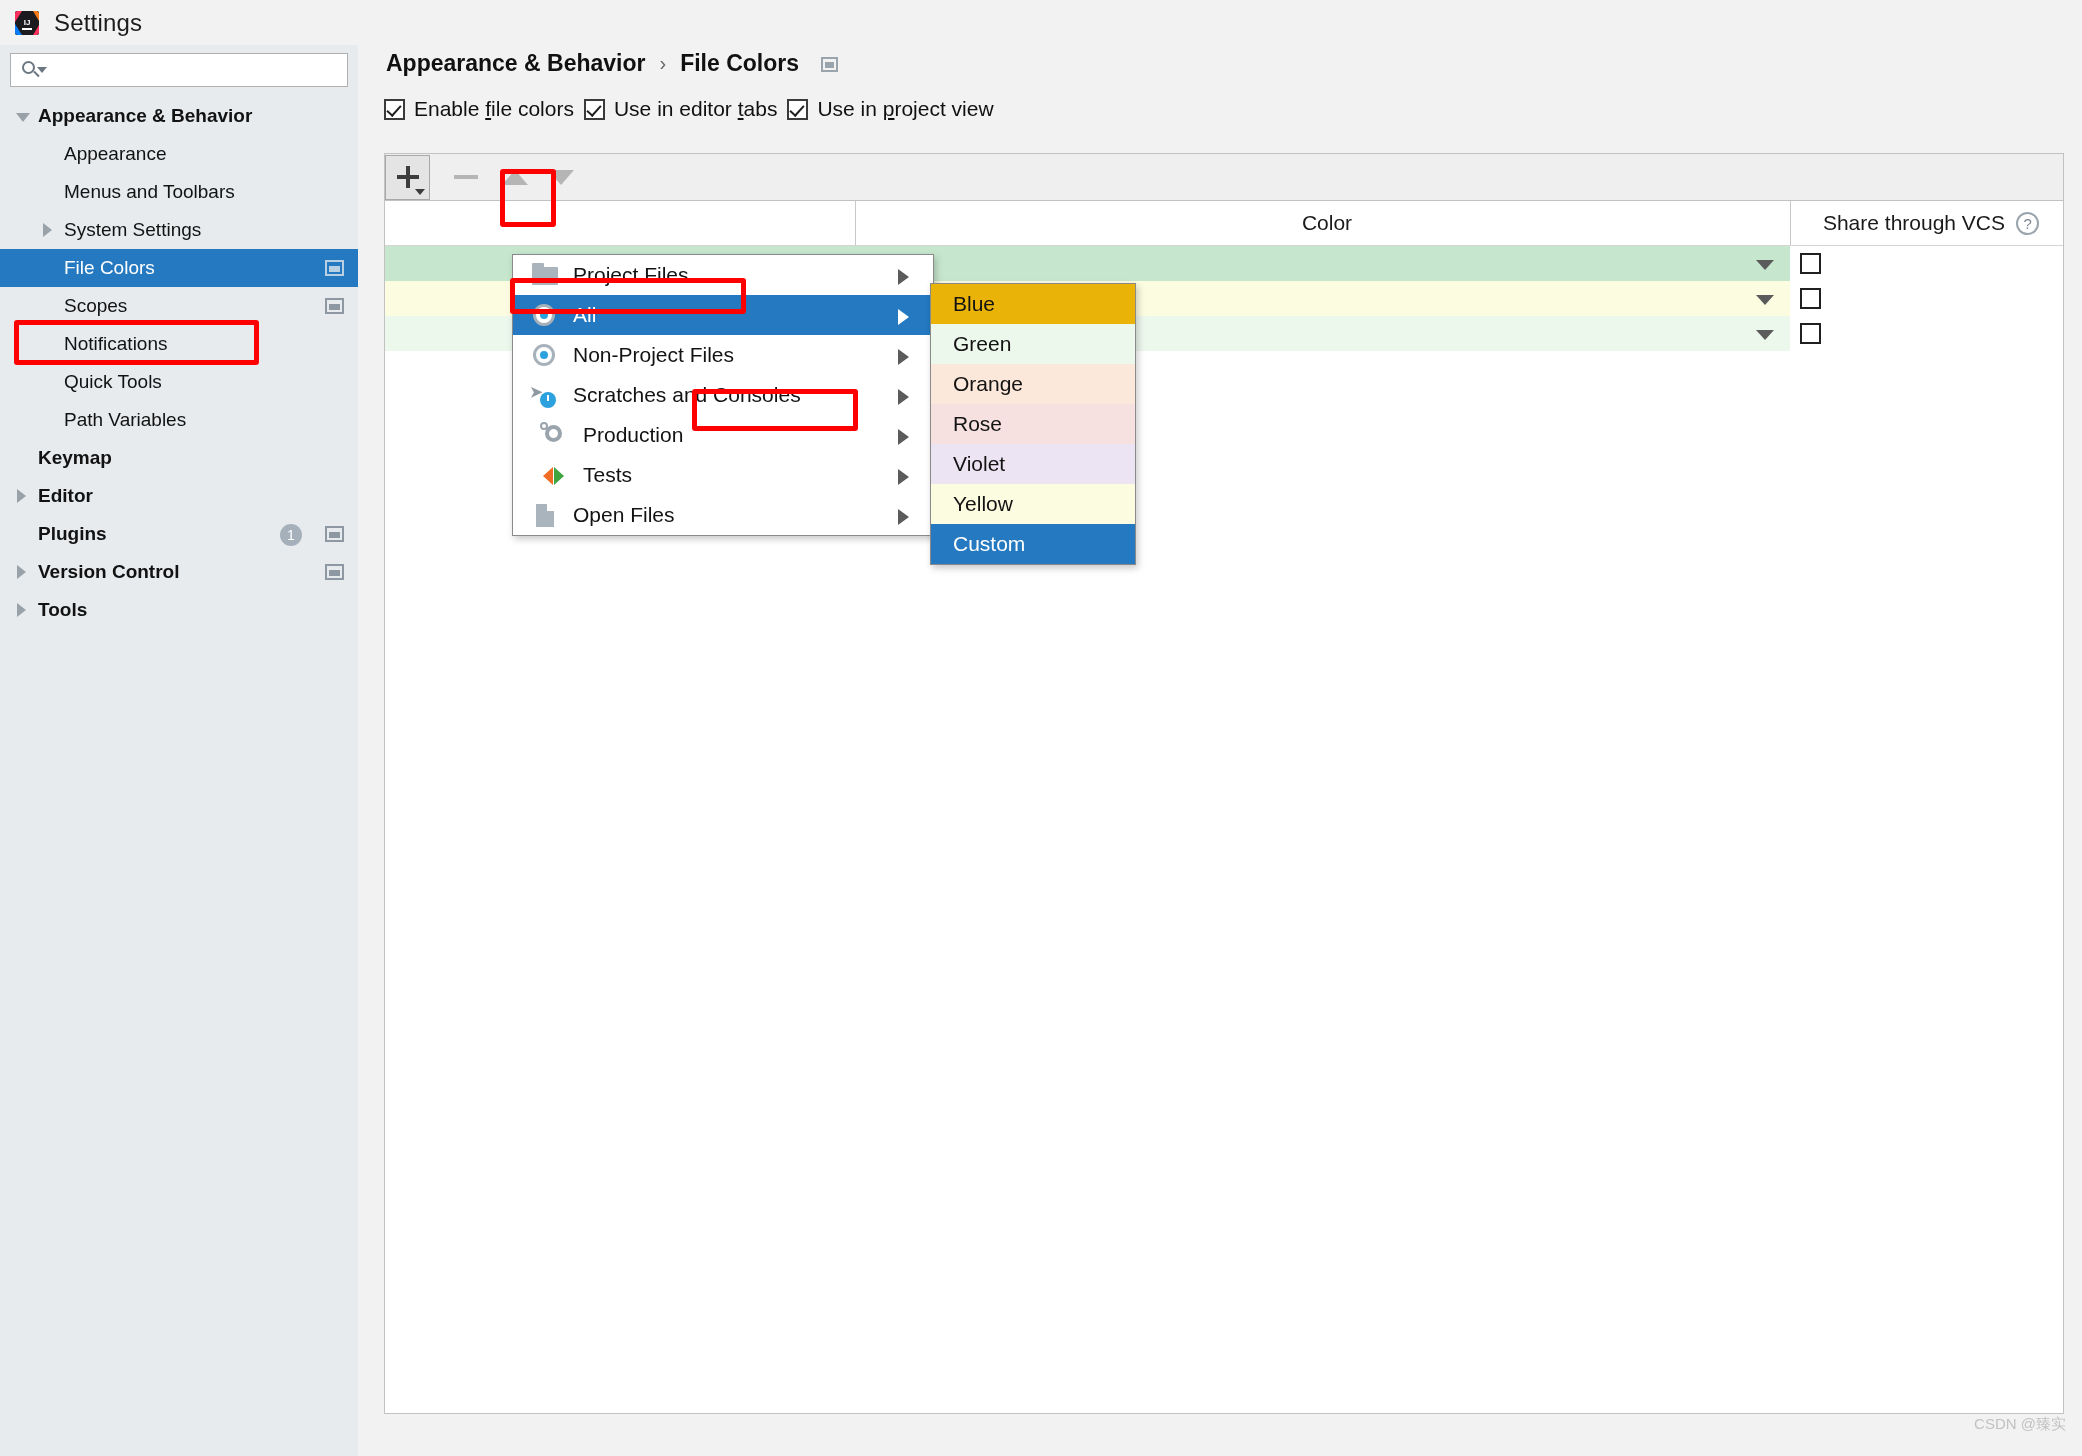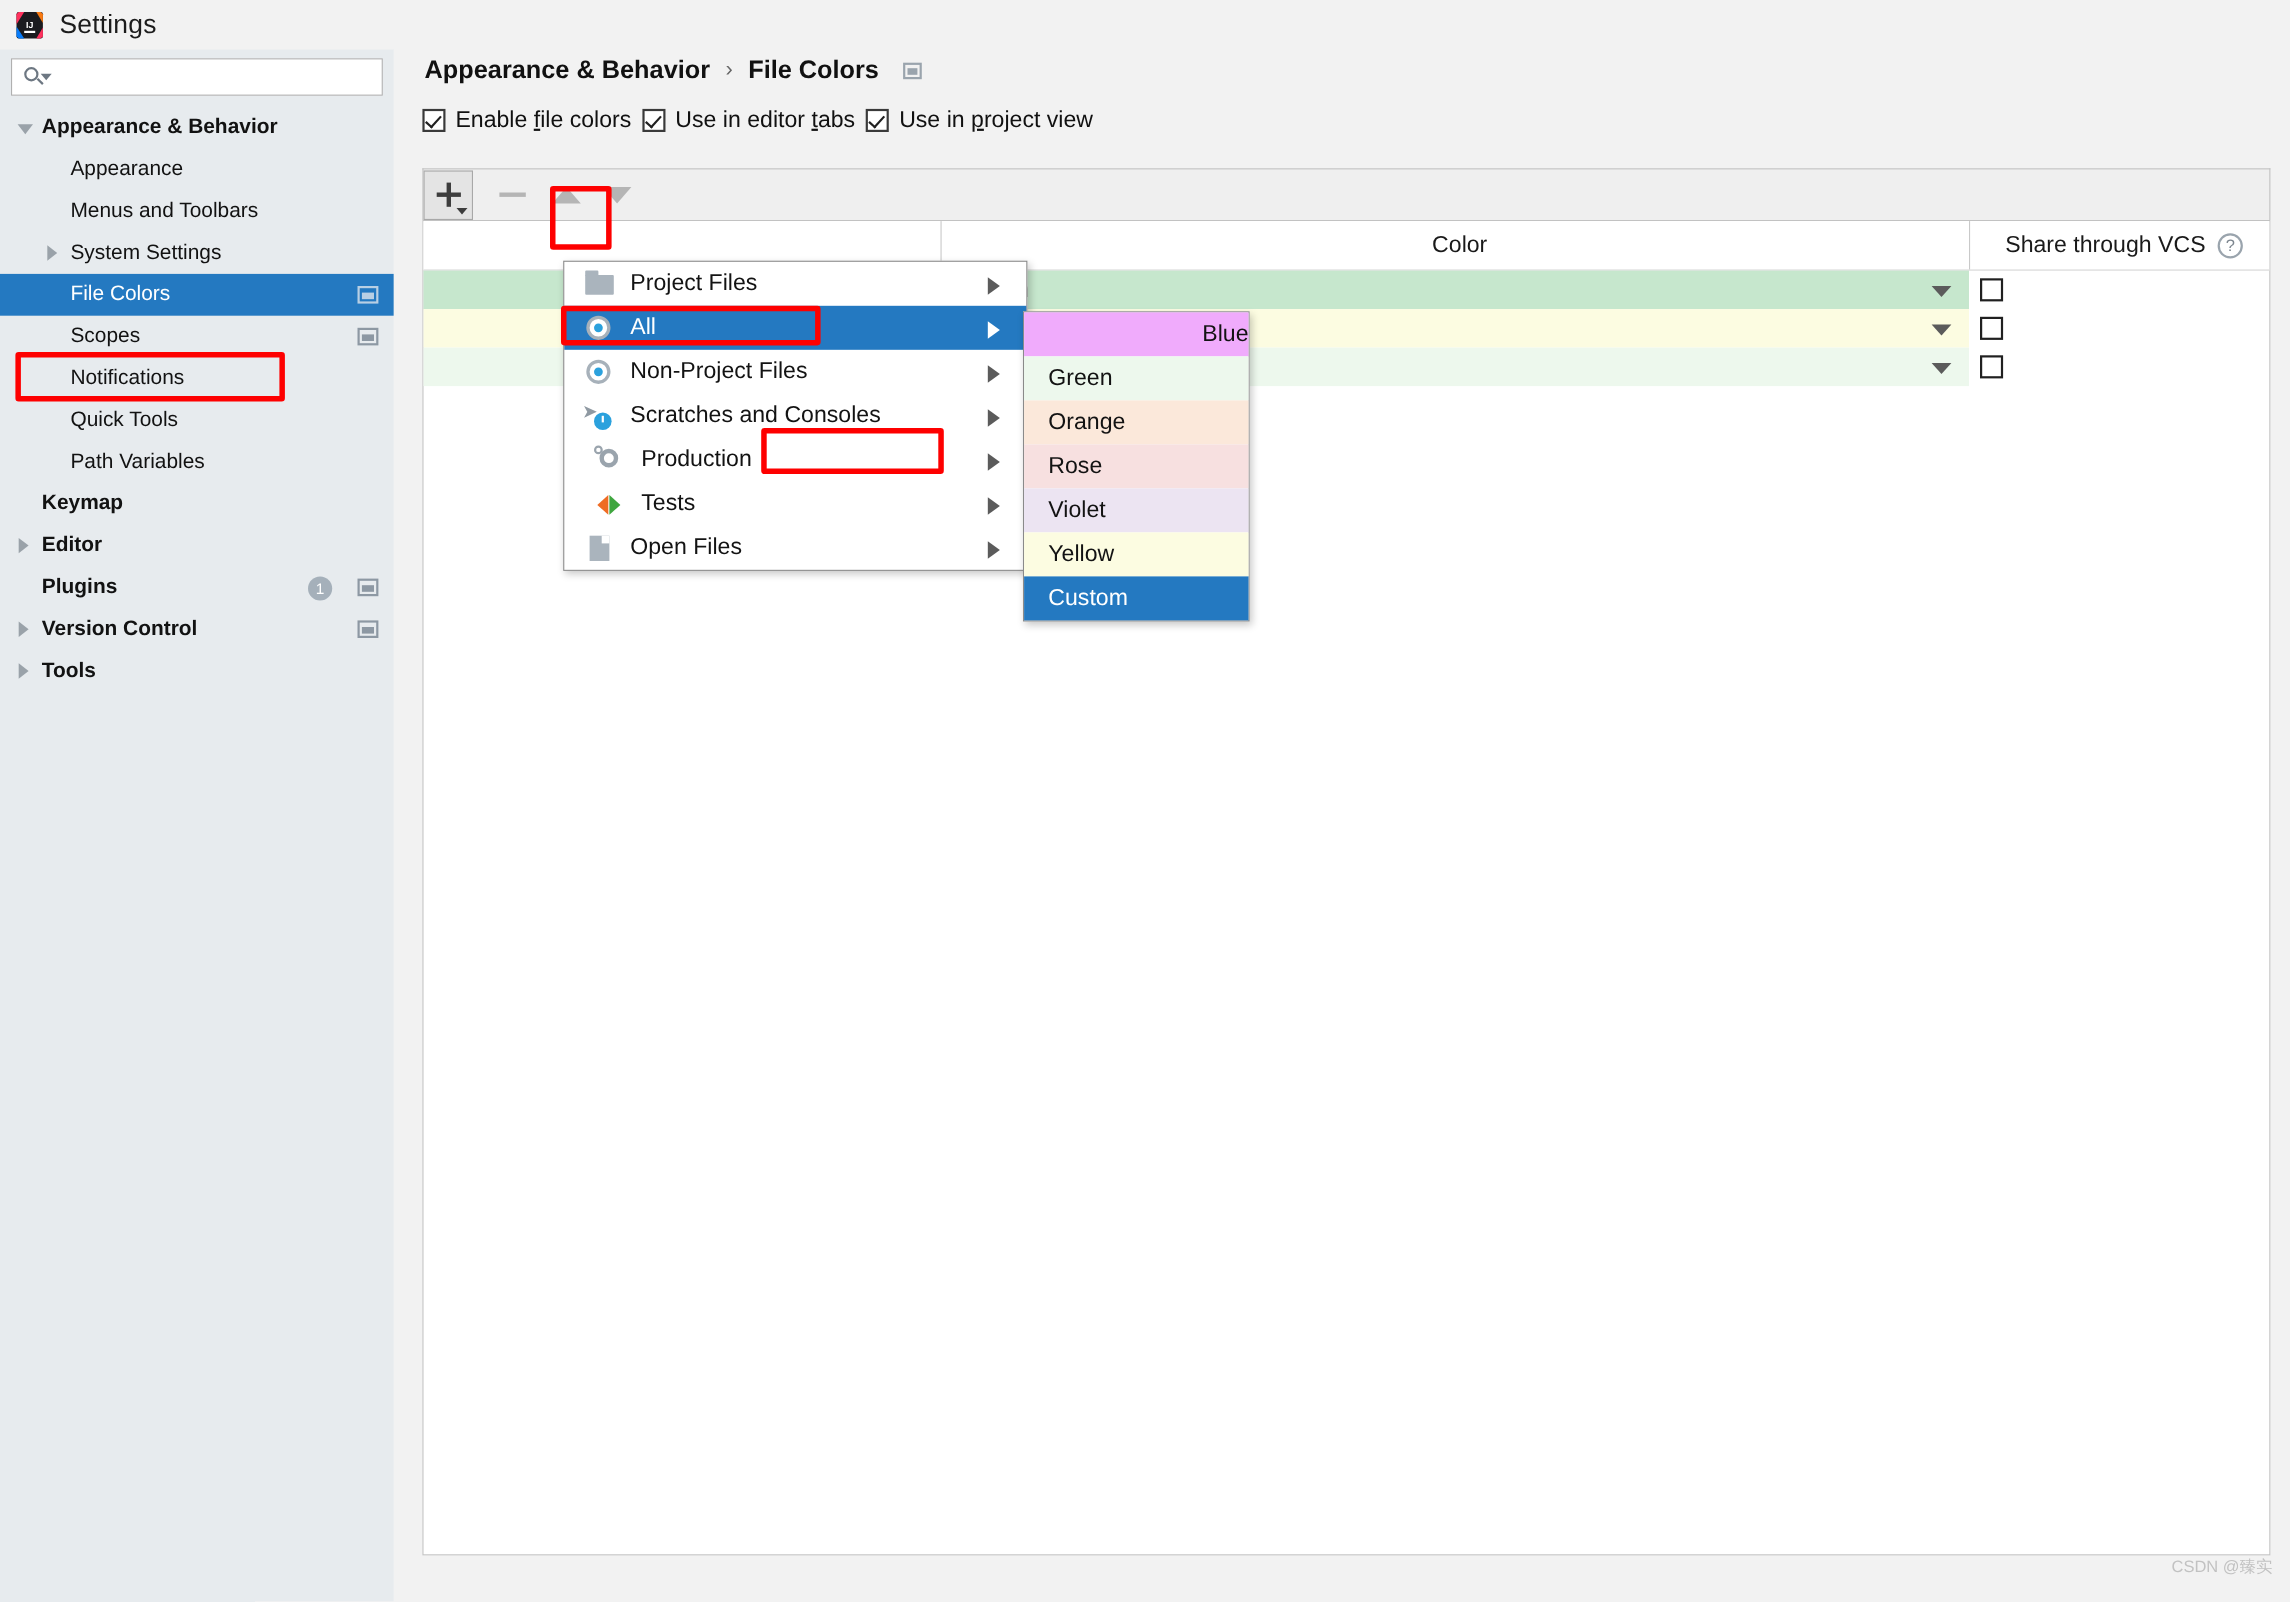--- a/index.html
+++ b/index.html
@@ -217,21 +217,21 @@
   .cell-vcs {
     width: 273px; height: 100%; display: flex; align-items: center;
     padding-left: 10px;
   }
   .vcs-box {
     width: 21px; height: 21px; border: 2px solid #202020; background: #fff;
   }
 
   
   #menu1 {
-    position: absolute; left: 512px; top: 237px;
+    position: absolute; left: 512px; top: 254px;
     width: 422px; background: #ffffff;
     border: 1px solid #8a8a8a;
     box-shadow: 2px 3px 7px rgba(0,0,0,.22);
     z-index: 40;
   }
   .m1-item {
     position: relative; height: 40px; display: flex; align-items: center;
     font-size: 21px; color: #131313;
   }
   .m1-item.sel { background: #2479c1; color: #ffffff; }
@@ -548,21 +548,21 @@
       <div class="m1-item">
         <span class="m1-ico">
           <span class="ic-file"></span>
         </span>
         <span>Open Files</span>
         <span class="m1-arrow"></span>
       </div>
     </div>
 
   <div id="menu2">
-      <div class="m2-item" style="background: #f0abfc; justify-content: flex-end;">
+      <div class="m2-item" style="background: #eab308;">
         <span>Blue</span>
       </div>
       <div class="m2-item" style="background: rgb(237, 248, 237);">
         <span>Green</span>
       </div>
       <div class="m2-item" style="background: rgb(251, 232, 218);">
         <span>Orange</span>
       </div>
       <div class="m2-item" style="background: rgb(247, 224, 224);">
         <span>Rose</span>

